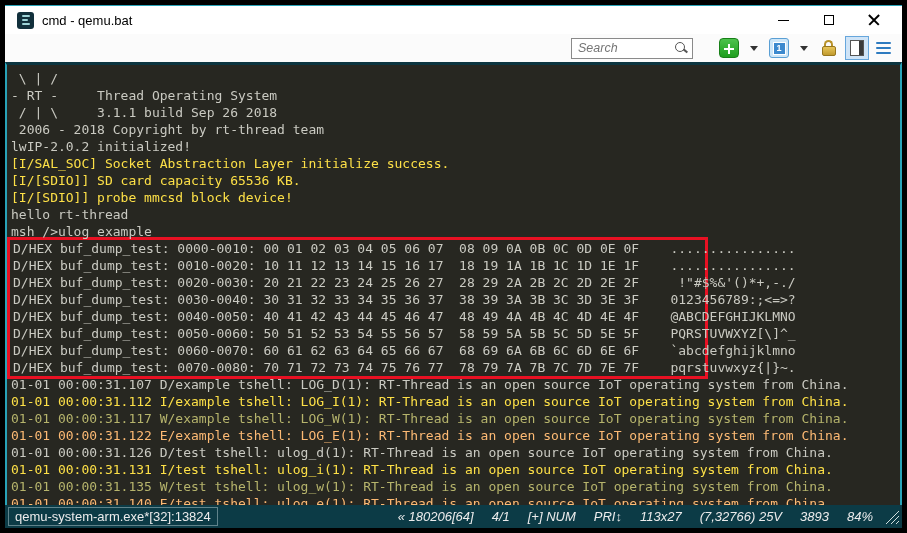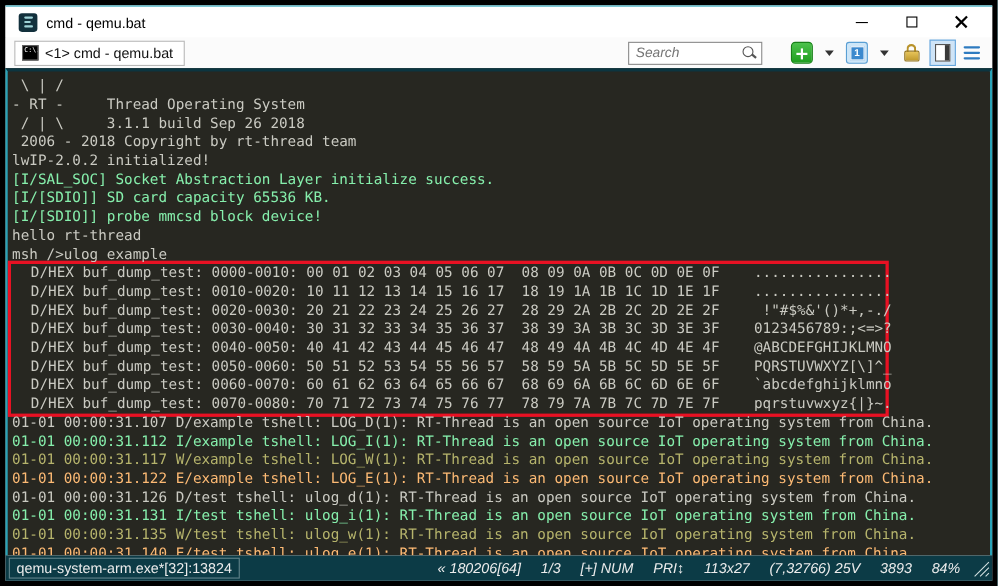--- a/index.html
+++ b/index.html
@@ -50,24 +50,24 @@
   .btn-panel .pane { width:14px; height:16px; background:#fff; border:1px solid #555; position:relative; }
   .btn-panel .pane::after { content:""; position:absolute; right:0; top:0; width:4px; height:100%; background:#3a3a3a; }
   .btn-menu { display:flex; flex-direction:column; gap:2.5px; padding:2px 3px; }
   .btn-menu i { display:block; width:15px; height:2.5px; background:#2e7bc0; border-radius:1px; }
 
   
   .console { flex:1 1 auto; background:#272721; border-left:2px solid #29a3b8; border-right:2px solid #29a3b8; border-top:3px solid #0c3540; overflow:hidden; position:relative; }
   .term { font-family:"DejaVu Sans Mono","Liberation Mono",monospace; font-size:13px; line-height:17px; padding:5px 0 0 4px; white-space:pre; }
   .tline { height:17px; }
   .c-white { color:#cacac2; }
-  .c-green { color:#86efac; }
+  .c-green { color:#fde047; }
   .c-yellow { color:#b6b46c; }
   .c-red { color:#fdba74; }
-  .hexbox { border:3px solid #e81123; width:801px; margin:-3px 0 -3px -4px; padding-left:18px; }
+  .hexbox { border:3px solid #e81123; width:701px; margin:-3px 0 -3px -4px; padding-left:3px; }
 
   
   .statusbar { height:23px; background:#0c3b46; flex:0 0 auto; display:flex; align-items:center; color:#ececec; font-size:13px; padding:0 2px 0 3px; position:relative; }
   .status-left { border:1px solid rgba(200,220,225,0.45); height:19px; display:flex; align-items:center; padding:0 6px; margin-right:8px; white-space:nowrap; }
   .status-right { margin-left:auto; display:flex; align-items:center; gap:0;font-style:italic; }
   .status-seg { padding:0 9px; white-space:nowrap; }
   .grip { width:16px; height:18px; margin-left:2px; }
 </style>
 </head>
 <body>
@@ -88,24 +88,20 @@
       <div class="win-btn">
           <span class="glyph-max"></span>
         </div>
       <div class="win-btn">
           <span class="glyph-close"></span>
         </div>
     </div>
   </div>
 
   <div class="tabbar">
-    <div class="tab">
-      <span class="cmd-icon">C:\.</span>
-      <span class="tab-label">&lt;1&gt; cmd - qemu.bat</span>
-    </div>
     <div class="tab-spacer"></div>
     <div class="searchbox">
       <input type="text" placeholder="Search" style="">
       <span class="mag-icon"></span>
     </div>
     <div class="tool-group">
       <div class="tool-btn">
           <span class="btn-plus"></span>
         </div>
       <div class="tool-btn">
@@ -137,21 +133,21 @@
   </div>
 
   <div class="console">
     <div class="term"><div class="tline c-white"> \ | /</div><div class="tline c-white">- RT -     Thread Operating System</div><div class="tline c-white"> / | \     3.1.1 build Sep 26 2018</div><div class="tline c-white"> 2006 - 2018 Copyright by rt-thread team</div><div class="tline c-white">lwIP-2.0.2 initialized!</div><div class="tline c-green">[I/SAL_SOC] Socket Abstraction Layer initialize success.</div><div class="tline c-green">[I/[SDIO]] SD card capacity 65536 KB.</div><div class="tline c-green">[I/[SDIO]] probe mmcsd block device!</div><div class="tline c-white">hello rt-thread</div><div class="tline c-white">msh /&gt;ulog example</div><div class="hexbox"><div class="tline c-white">D/HEX buf_dump_test: 0000-0010: 00 01 02 03 04 05 06 07  08 09 0A 0B 0C 0D 0E 0F    ................</div><div class="tline c-white">D/HEX buf_dump_test: 0010-0020: 10 11 12 13 14 15 16 17  18 19 1A 1B 1C 1D 1E 1F    ................</div><div class="tline c-white">D/HEX buf_dump_test: 0020-0030: 20 21 22 23 24 25 26 27  28 29 2A 2B 2C 2D 2E 2F     !"#$%&amp;'()*+,-./</div><div class="tline c-white">D/HEX buf_dump_test: 0030-0040: 30 31 32 33 34 35 36 37  38 39 3A 3B 3C 3D 3E 3F    0123456789:;&lt;=&gt;?</div><div class="tline c-white">D/HEX buf_dump_test: 0040-0050: 40 41 42 43 44 45 46 47  48 49 4A 4B 4C 4D 4E 4F    @ABCDEFGHIJKLMNO</div><div class="tline c-white">D/HEX buf_dump_test: 0050-0060: 50 51 52 53 54 55 56 57  58 59 5A 5B 5C 5D 5E 5F    PQRSTUVWXYZ[\]^_</div><div class="tline c-white">D/HEX buf_dump_test: 0060-0070: 60 61 62 63 64 65 66 67  68 69 6A 6B 6C 6D 6E 6F    `abcdefghijklmno</div><div class="tline c-white">D/HEX buf_dump_test: 0070-0080: 70 71 72 73 74 75 76 77  78 79 7A 7B 7C 7D 7E 7F    pqrstuvwxyz{|}~.</div></div><div class="tline c-white">01-01 00:00:31.107 D/example tshell: LOG_D(1): RT-Thread is an open source IoT operating system from China.</div><div class="tline c-green">01-01 00:00:31.112 I/example tshell: LOG_I(1): RT-Thread is an open source IoT operating system from China.</div><div class="tline c-yellow">01-01 00:00:31.117 W/example tshell: LOG_W(1): RT-Thread is an open source IoT operating system from China.</div><div class="tline c-red">01-01 00:00:31.122 E/example tshell: LOG_E(1): RT-Thread is an open source IoT operating system from China.</div><div class="tline c-white">01-01 00:00:31.126 D/test tshell: ulog_d(1): RT-Thread is an open source IoT operating system from China.</div><div class="tline c-green">01-01 00:00:31.131 I/test tshell: ulog_i(1): RT-Thread is an open source IoT operating system from China.</div><div class="tline c-yellow">01-01 00:00:31.135 W/test tshell: ulog_w(1): RT-Thread is an open source IoT operating system from China.</div><div class="tline c-red">01-01 00:00:31.140 E/test tshell: ulog_e(1): RT-Thread is an open source IoT operating system from China.</div></div>
   </div>
 
   <div class="statusbar">
     <div class="status-left">qemu-system-arm.exe*[32]:13824</div>
     <div class="status-right">
         <div class="status-seg">« 180206[64]</div>
-        <div class="status-seg">1/3</div>
+        <div class="status-seg">4/1</div>
         <div class="status-seg">[+] NUM</div>
         <div class="status-seg">PRI↕</div>
         <div class="status-seg">113x27</div>
         <div class="status-seg">(7,32766) 25V</div>
         <div class="status-seg">3893</div>
         <div class="status-seg">84%</div>
       </div>
     <svg class="grip" viewBox="0 0 16 16">
       <path d="M15 2 L2 15 M15 7 L7 15 M15 12 L12 15" stroke="#cfdede" stroke-width="1" fill="none"></path>
     </svg>

